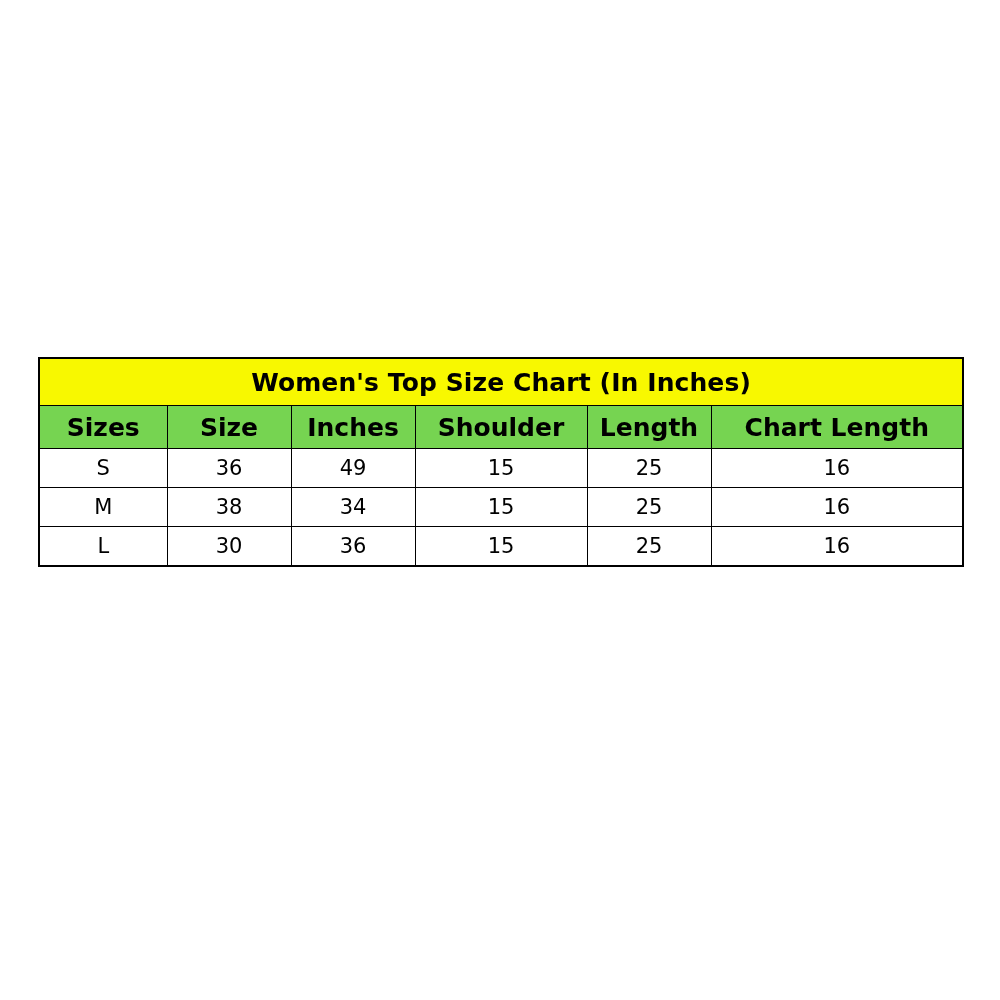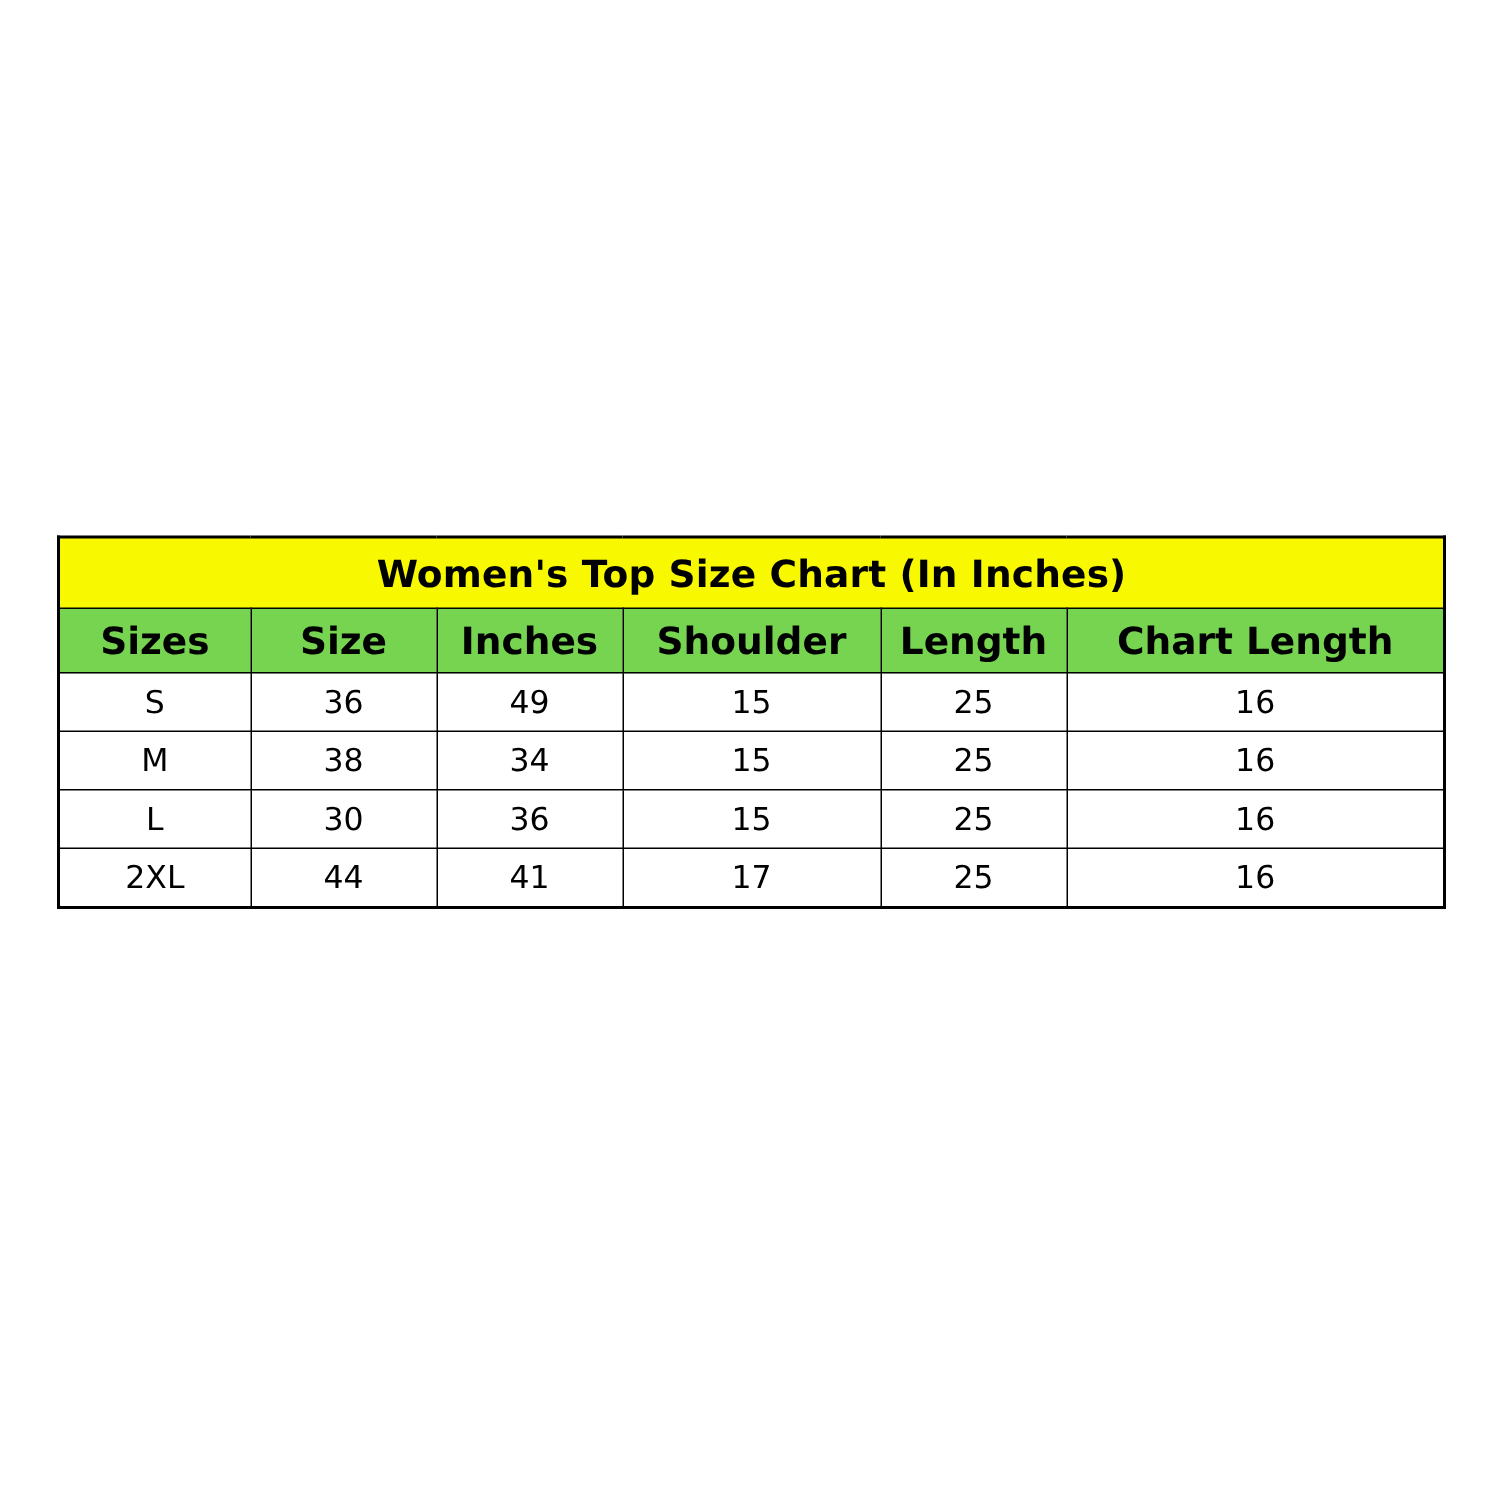--- a/index.html
+++ b/index.html
@@ -105,23 +105,15 @@
         <td class="body-cell">16</td>
       </tr>
       <tr>
         <td class="body-cell">L</td>
         <td class="body-cell">30</td>
         <td class="body-cell">36</td>
         <td class="body-cell">15</td>
         <td class="body-cell">25</td>
         <td class="body-cell">16</td>
       </tr>
-      <tr>
-        <td class="body-cell">2XL</td>
-        <td class="body-cell">44</td>
-        <td class="body-cell">41</td>
-        <td class="body-cell">17</td>
-        <td class="body-cell">25</td>
-        <td class="body-cell">16</td>
-      </tr>
     </tbody>
   </table>
 </div>
 
 </body></html>

